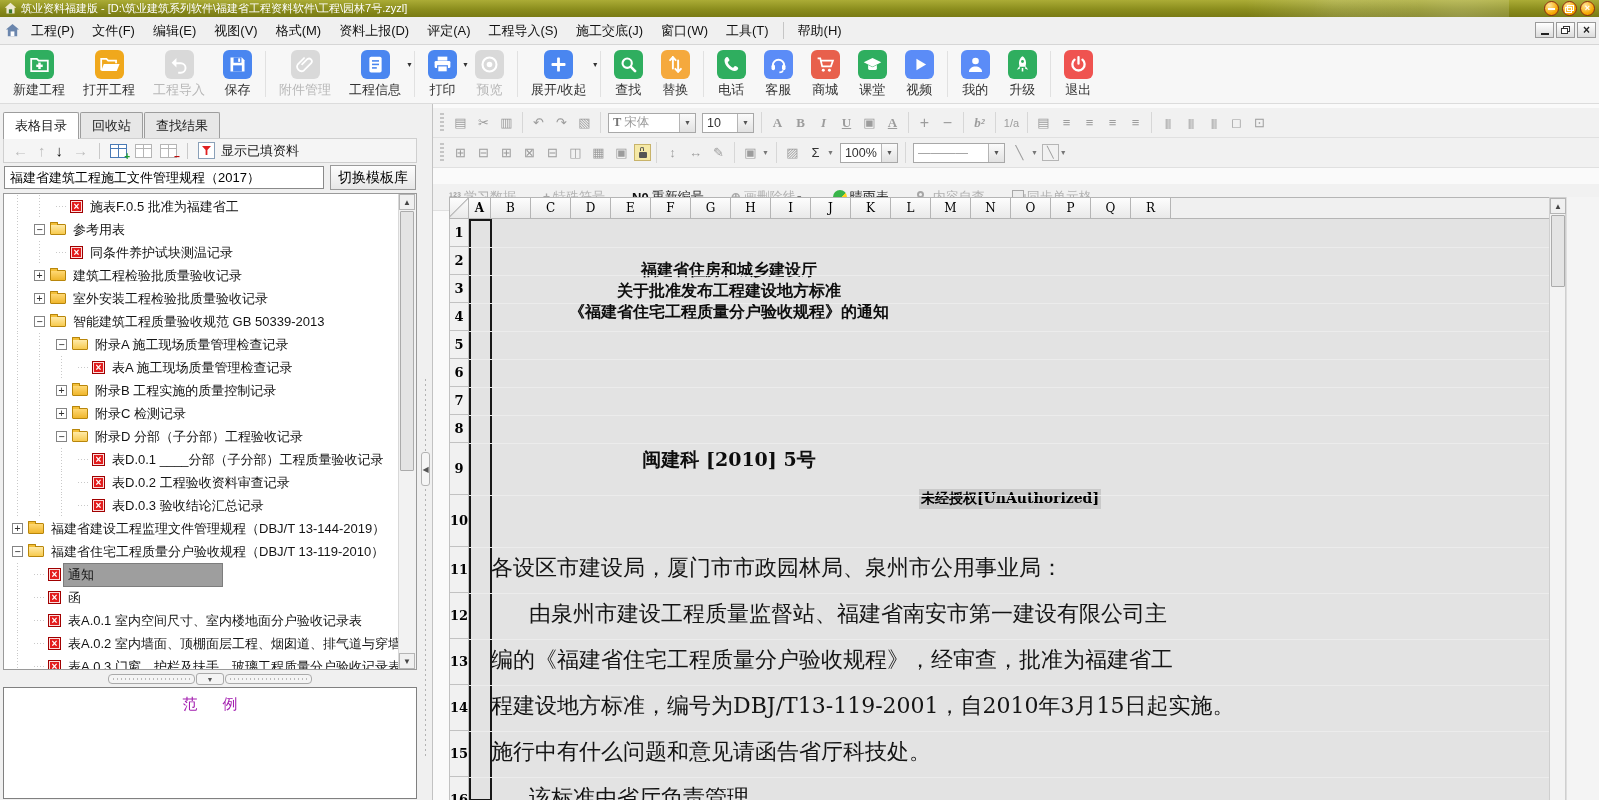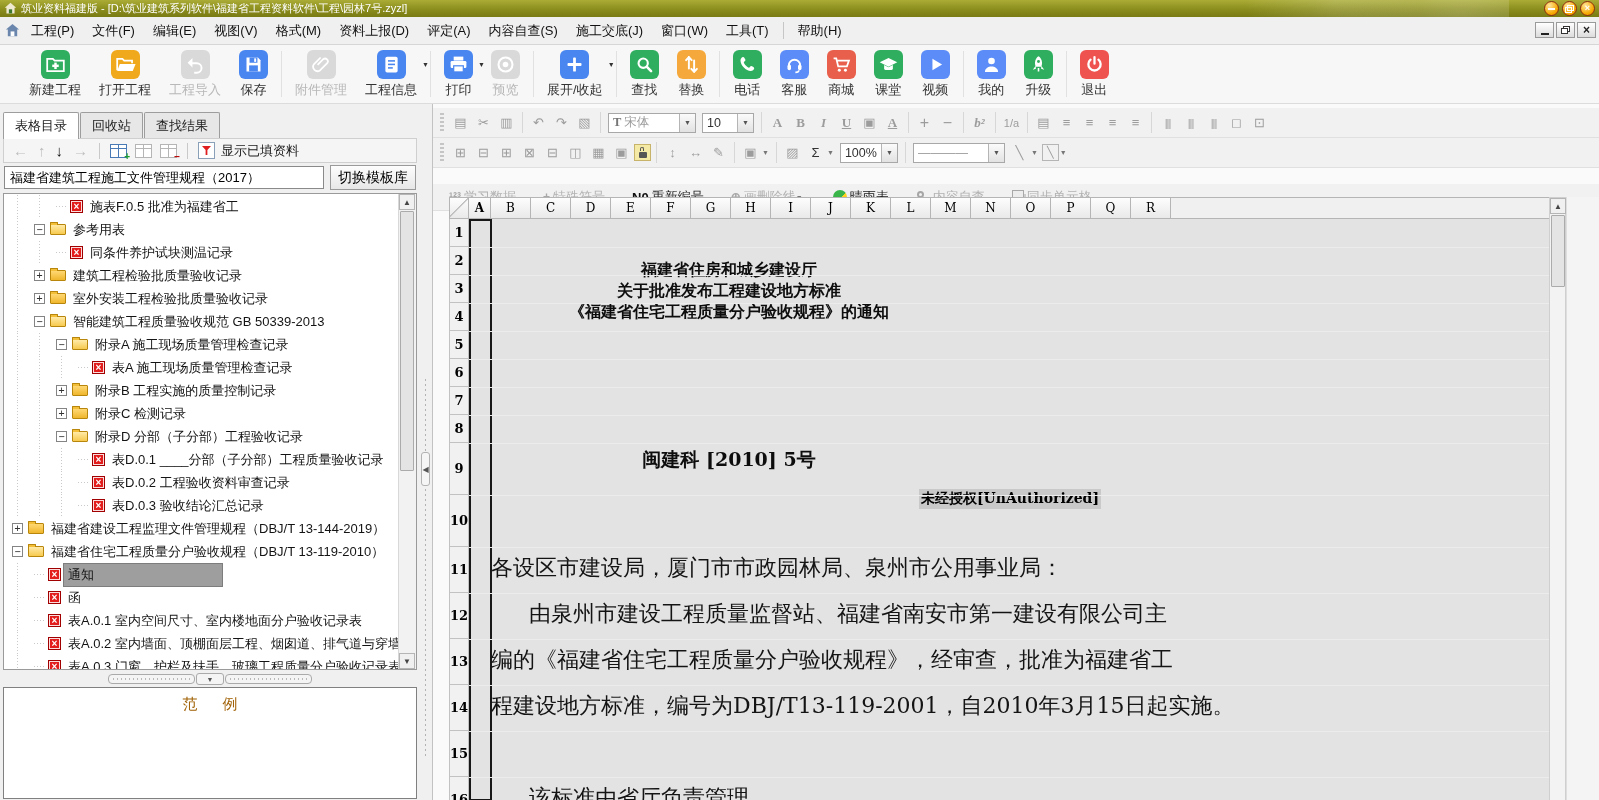--- a/index.html
+++ b/index.html
@@ -24,21 +24,21 @@
   
   .menubar{height:27px;background:#f0f0f0;border-bottom:1px solid #d6d6d6;display:flex;align-items:center;
            font-size:13px;color:#111;padding:0 5px;position:relative}
   .menu-item{padding:4px 9px;white-space:nowrap}
   .menu-sep{width:1px;height:17px;background:#c6c6c6;margin:0 5px}
   .mdi{position:absolute;right:3px;top:5px;display:flex;gap:2px}
   .mdi-btn{width:19px;height:16px;background:linear-gradient(#ffffff,#dcdcdc);border:1px solid #9a9a9a;
            display:flex;align-items:center;justify-content:center;font-size:12px;font-weight:bold;color:#222;box-sizing:border-box}
   .mi{width:8px;height:2px;background:#222;margin-top:7px}
   
-  .toolbar{height:58px;background:#f7f7f7;border-bottom:1px solid #dcdcdc;display:flex;align-items:center;padding:0 20px}
+  .toolbar{height:58px;background:#f7f7f7;border-bottom:1px solid #dcdcdc;display:flex;align-items:center;padding:0 4px}
   .tbtn{display:flex;flex-direction:column;align-items:center;padding:0 9px;position:relative;cursor:default}
   .tile{width:29px;height:29px;border-radius:6px;display:flex;align-items:center;justify-content:center;margin-bottom:2px}
   .tile svg{width:21px;height:21px;display:block}
   .tbtn .lbl{font-size:13px;color:#333;white-space:nowrap}
   .tbtn.off .lbl{color:#b8b8b8}
   .dd{position:absolute;right:-3px;top:11px;font-size:7px;color:#333}
   .tsep{width:1px;height:46px;background:#e1e1e1;margin:0 4px;flex:none}
   
   .main{display:flex;height:697px}
   .sidebar{width:420px;flex:none;position:relative;background:#f0f0f0}
@@ -88,21 +88,21 @@
   .tscroll{position:absolute;right:0;top:0;bottom:0;width:17px;background:#f2f2f2;border-left:1px solid #d8d8d8}
   .sbtn{position:absolute;left:0;width:16px;height:16px;background:#f0f0f0;border:1px solid #b5b5b5;
         font-size:8px;color:#444;display:flex;align-items:center;justify-content:center;box-sizing:border-box}
   .sthumb{position:absolute;left:1px;width:14px;background:#e4e4e4;border:1px solid #ababab;border-radius:1px;box-sizing:border-box}
   .splith{position:absolute;left:3px;right:3px;top:569px;height:12px;display:flex;justify-content:center;align-items:center;gap:1px}
   .spill{width:85px;height:8px;border:1px solid #aaa;border-radius:4px;background:
       repeating-linear-gradient(to right,#b9b9b9 0 1px,transparent 1px 4px) 4px 3px/calc(100% - 8px) 2px no-repeat,#f4f4f4}
   .scollapse{width:26px;height:10px;border:1px solid #aaa;border-radius:3px;background:#f4f4f4;font-size:7px;
       color:#555;display:flex;align-items:center;justify-content:center}
   .example{position:absolute;left:3px;right:3px;top:583px;bottom:2px;background:#fff;border:1px solid #808080;box-sizing:border-box}
-  .ex-title{margin-top:7px;text-align:center;font-size:15px;color:#a16207;white-space:pre}
+  .ex-title{margin-top:7px;text-align:center;font-size:15px;color:#a21caf;white-space:pre}
   
   .vsplit{width:12px;flex:none;position:relative;background:#f0f0f0}
   .vsplit .d{position:absolute;top:275px;bottom:45px;left:5px;width:1px;
              background:repeating-linear-gradient(#b2b2b2 0 2px,transparent 2px 5px)}
   .vsplit .collapse{position:absolute;top:348px;left:1px;width:9px;height:34px;background:#f5f5f5;border:1px solid #b2b2b2;
              border-radius:3px;font-size:8px;color:#555;display:flex;align-items:center;justify-content:center;box-sizing:border-box}
   
   .editor{flex:1;position:relative;background:#fafafa;border-left:1px solid #c2c2c2}
   .str{position:absolute;left:0;right:0;display:flex;align-items:center;background:#f1f1f1;
        border-bottom:1px solid #e0e0e0;padding-left:2px;box-sizing:border-box}
@@ -194,21 +194,21 @@
       <rect x="6" y="9" width="4" height="5" fill="#fff"></rect>
     </svg>
   <span id="menu-items" style="display:flex;align-items:center">
       <span class="menu-item">工程(P)</span>
       <span class="menu-item">文件(F)</span>
       <span class="menu-item">编辑(E)</span>
       <span class="menu-item">视图(V)</span>
       <span class="menu-item">格式(M)</span>
       <span class="menu-item">资料上报(D)</span>
       <span class="menu-item">评定(A)</span>
-      <span class="menu-item">内容自查(S)</span>
+      <span class="menu-item">工程导入(S)</span>
       <span class="menu-item">施工交底(J)</span>
       <span class="menu-item">窗口(W)</span>
       <span class="menu-item">工具(T)</span>
       <span class="menu-sep"></span>
       <span class="menu-item">帮助(H)</span>
     </span>
   <span class="mdi">
     <span class="mdi-btn">
         <span class="mi"></span>
       </span>
@@ -788,20 +788,21 @@
           <div class="rowline" style="top: 328px;"></div>
           <div class="rowline" style="top: 374px;"></div>
           <div class="rowline" style="top: 420px;"></div>
           <div class="rowline" style="top: 466px;"></div>
           <div class="rowline" style="top: 512px;"></div>
           <div class="rowline" style="top: 558px;"></div>
           <div class="para" style="top: 334px;">各设区市建设局，厦门市市政园林局、泉州市公用事业局：</div>
           <div class="para ind" style="top: 380px;">由泉州市建设工程质量监督站、福建省南安市第一建设有限公司主</div>
           <div class="para" style="top: 426px;">编的《福建省住宅工程质量分户验收规程》，经审查，批准为福建省工</div>
           <div class="para" style="top: 472px;">程建设地方标准，编号为DBJ/T13-119-2001，自2010年3月15日起实施。</div>
+          <div class="para" style="top: 518px;">施行中有什么问题和意见请函告省厅科技处。</div>
           <div class="para ind" style="top: 564px;">该标准由省厅负责管理</div>
         </div>
     </div>
 
     <div class="vscroll">
       <span class="sbtn" style="top:0">▲</span>
       <span class="sthumb" style="top:17px;height:72px"></span>
     </div>
     <div class="rightfill"></div>
   </div>

